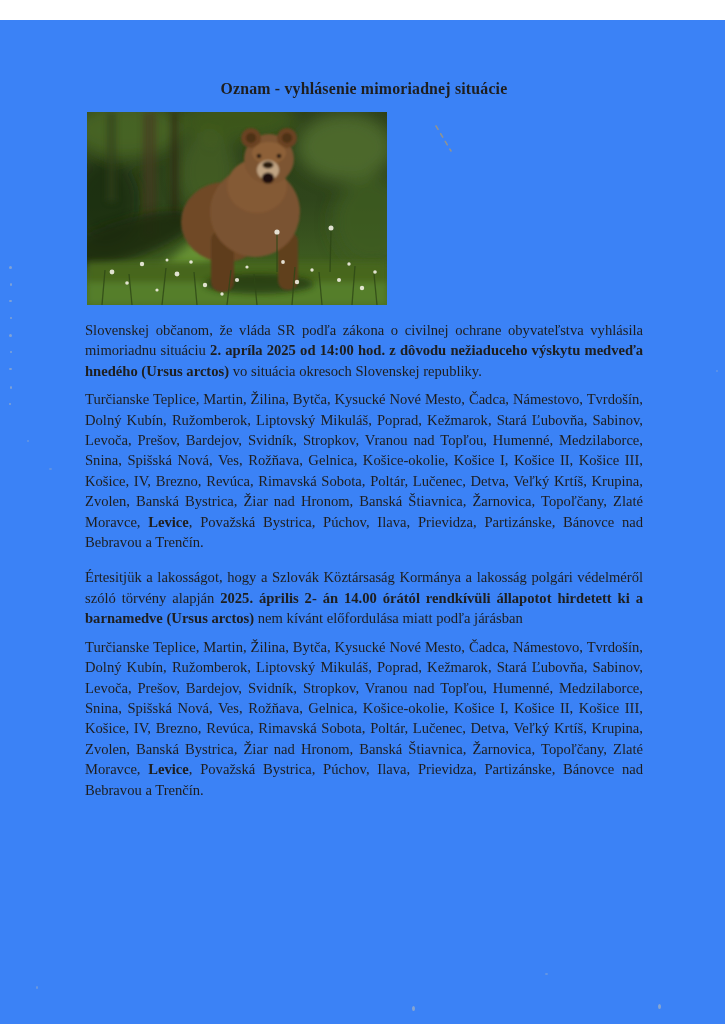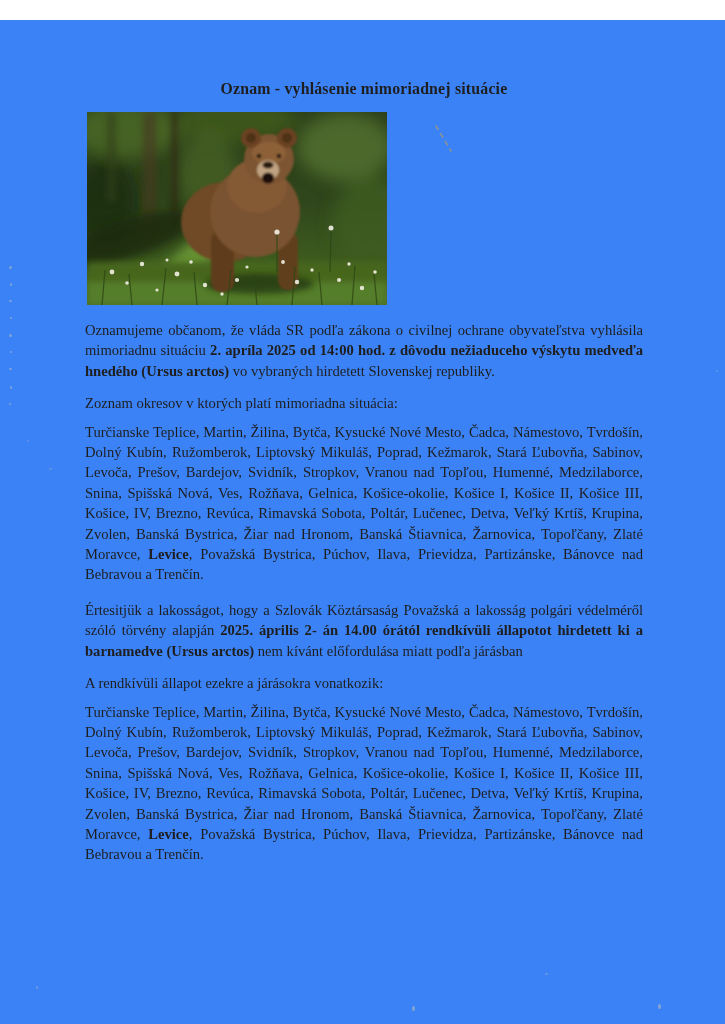--- a/index.html
+++ b/index.html
@@ -185,30 +185,28 @@
         <circle cx="244" cy="116" r="2.5"></circle>
           <circle cx="252" cy="168" r="2.0"></circle>
         <circle cx="262" cy="152" r="1.7"></circle>
           <circle cx="275" cy="176" r="2.2"></circle>
         <circle cx="288" cy="160" r="1.8"></circle>
           <circle cx="80" cy="148" r="1.5"></circle>
       </g>
     </svg>
   </figure>
 
-  <p class="body-par announce"><span>Oznamujeme občanom, že vláda SR podľa zákona o civilnej ochrane obyvateľstva vyhlásila mimoriadnu situáciu </span><b>2. apríla 2025 od 14:00 hod. z dôvodu nežiaduceho výskytu medveďa hnedého (Ursus arctos)</b><span> vo vybraných hirdetett Slovenskej republiky.</span></p>
-
-  <p class="body-par intro">Zoznam okresov v ktorých platí mimoriadna situácia:</p>
+  <p class="body-par announce"><span>Slovenskej občanom, že vláda SR podľa zákona o civilnej ochrane obyvateľstva vyhlásila mimoriadnu situáciu </span><b>2. apríla 2025 od 14:00 hod. z dôvodu nežiaduceho výskytu medveďa hnedého (Ursus arctos)</b><span> vo situácia okresoch Slovenskej republiky.</span></p>
+
 
   <p class="body-par dlist"><span>Turčianske Teplice, Martin, Žilina, Bytča, Kysucké Nové Mesto, Čadca, Námestovo, Tvrdošín, Dolný Kubín, Ružomberok, Liptovský Mikuláš, Poprad, Kežmarok, Stará Ľubovňa, Sabinov, Levoča, Prešov, Bardejov, Svidník, Stropkov, Vranou nad Topľou, Humenné, Medzilaborce, Snina, Spišská Nová, Ves, Rožňava, Gelnica, Košice-okolie, Košice I, Košice II, Košice III, Košice, IV, Brezno, Revúca, Rimavská Sobota, Poltár, Lučenec, Detva, Veľký Krtíš, Krupina, Zvolen, Banská Bystrica, Žiar nad Hronom, Banská Štiavnica, Žarnovica, Topoľčany, Zlaté Moravce, </span><b>Levice</b><span>, Považská Bystrica, Púchov, Ilava, Prievidza, Partizánske, Bánovce nad Bebravou a Trenčín.</span></p>
 
 
-  <p class="body-par announce"><span>Értesitjük a lakosságot, hogy a Szlovák Köztársaság Považská a lakosság polgári védelméről szóló törvény alapján </span><b>2025. április 2- án 14.00 órától rendkívüli állapotot hirdetett ki a barnamedve (Ursus arctos)</b><span> nem kívánt előfordulása miatt podľa járásban</span></p>
-
-  <p class="body-par intro">A rendkívüli állapot ezekre a járásokra vonatkozik:</p>
+  <p class="body-par announce"><span>Értesitjük a lakosságot, hogy a Szlovák Köztársaság Kormánya a lakosság polgári védelméről szóló törvény alapján </span><b>2025. április 2- án 14.00 órától rendkívüli állapotot hirdetett ki a barnamedve (Ursus arctos)</b><span> nem kívánt előfordulása miatt podľa járásban</span></p>
+
 
   <p class="body-par dlist"><span>Turčianske Teplice, Martin, Žilina, Bytča, Kysucké Nové Mesto, Čadca, Námestovo, Tvrdošín, Dolný Kubín, Ružomberok, Liptovský Mikuláš, Poprad, Kežmarok, Stará Ľubovňa, Sabinov, Levoča, Prešov, Bardejov, Svidník, Stropkov, Vranou nad Topľou, Humenné, Medzilaborce, Snina, Spišská Nová, Ves, Rožňava, Gelnica, Košice-okolie, Košice I, Košice II, Košice III, Košice, IV, Brezno, Revúca, Rimavská Sobota, Poltár, Lučenec, Detva, Veľký Krtíš, Krupina, Zvolen, Banská Bystrica, Žiar nad Hronom, Banská Štiavnica, Žarnovica, Topoľčany, Zlaté Moravce, </span><b>Levice</b><span>, Považská Bystrica, Púchov, Ilava, Prievidza, Partizánske, Bánovce nad Bebravou a Trenčín.</span></p>
 
   <div class="specks">
     <div class="speck" style="left:9px;top:246px;width:3px;height:3px;"></div>
     <div class="speck" style="left:10px;top:263px;width:2px;height:3px;"></div>
     <div class="speck" style="left:9px;top:280px;width:3px;height:2px;"></div>
     <div class="speck" style="left:10px;top:297px;width:2px;height:2px;"></div>
     <div class="speck" style="left:9px;top:314px;width:3px;height:3px;"></div>
     <div class="speck" style="left:10px;top:331px;width:2px;height:2px;"></div>

